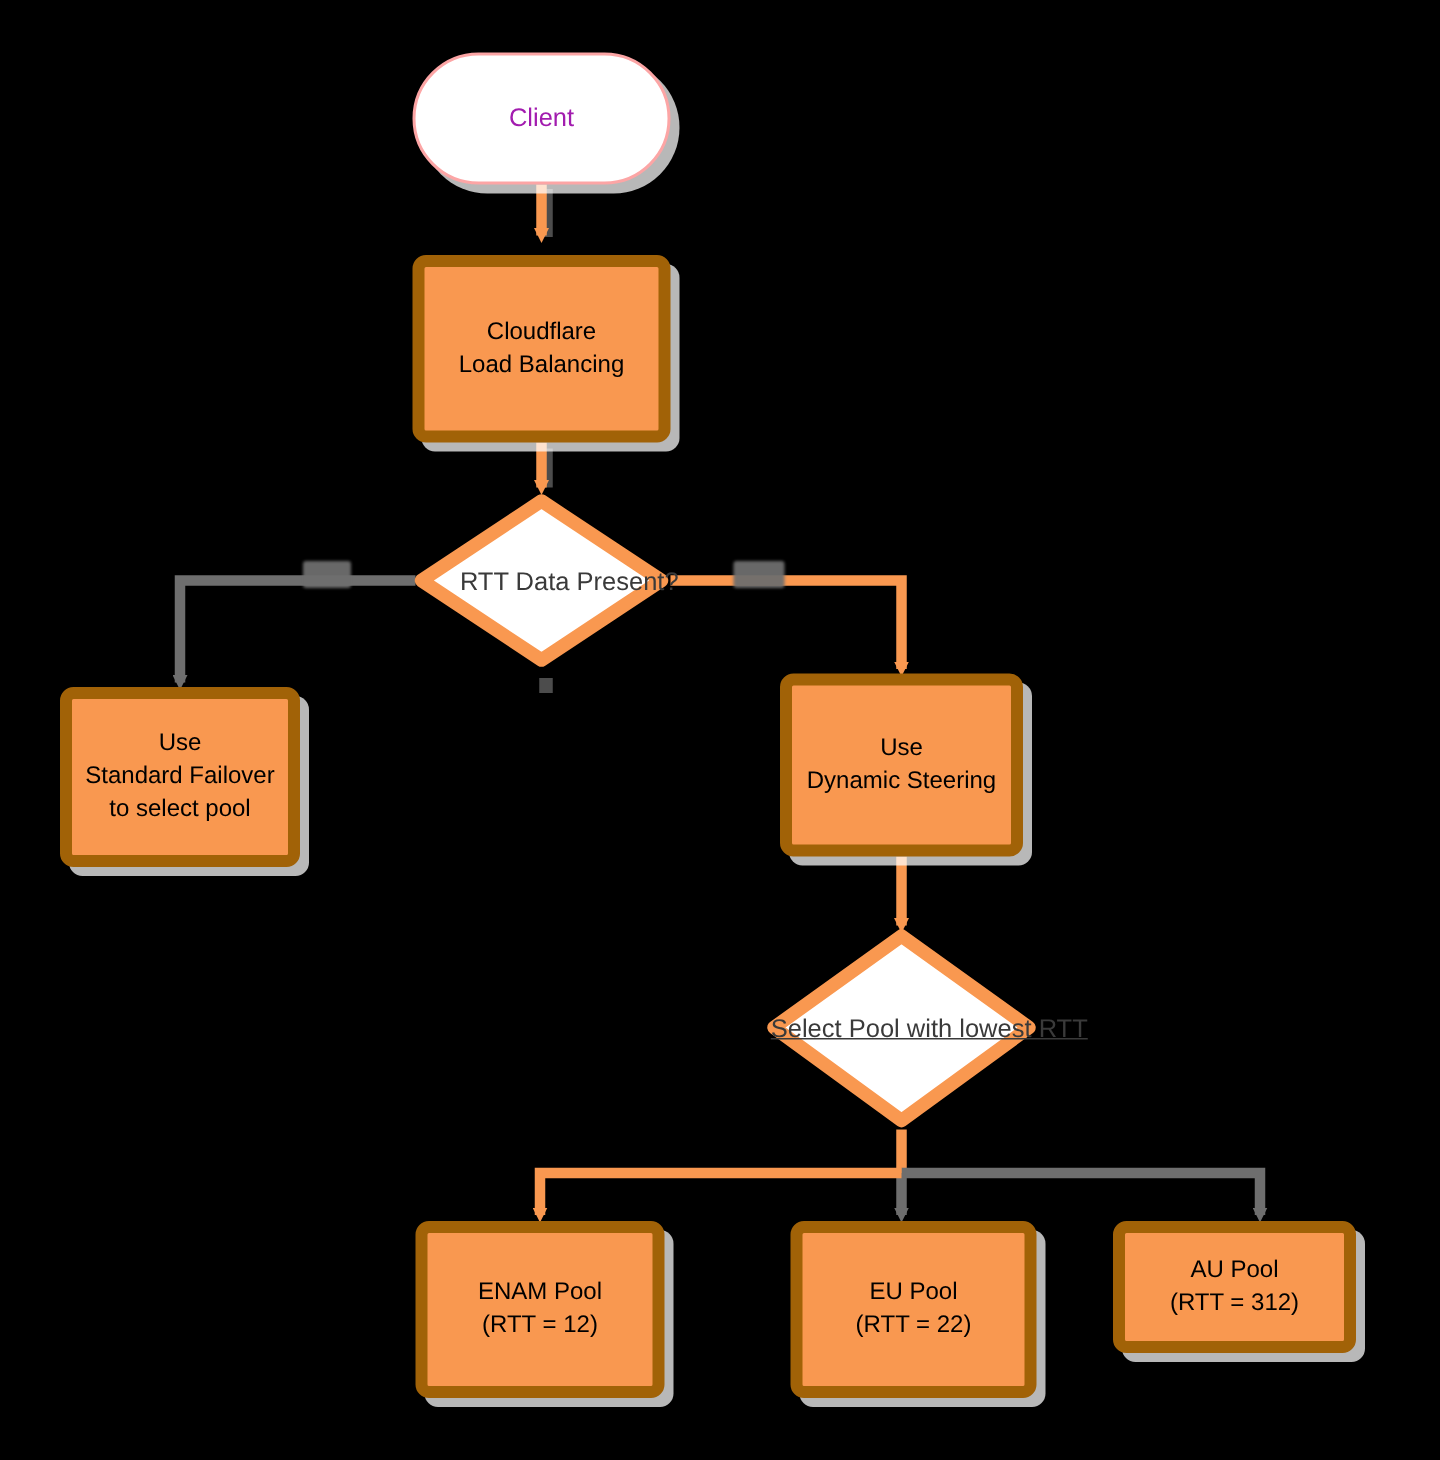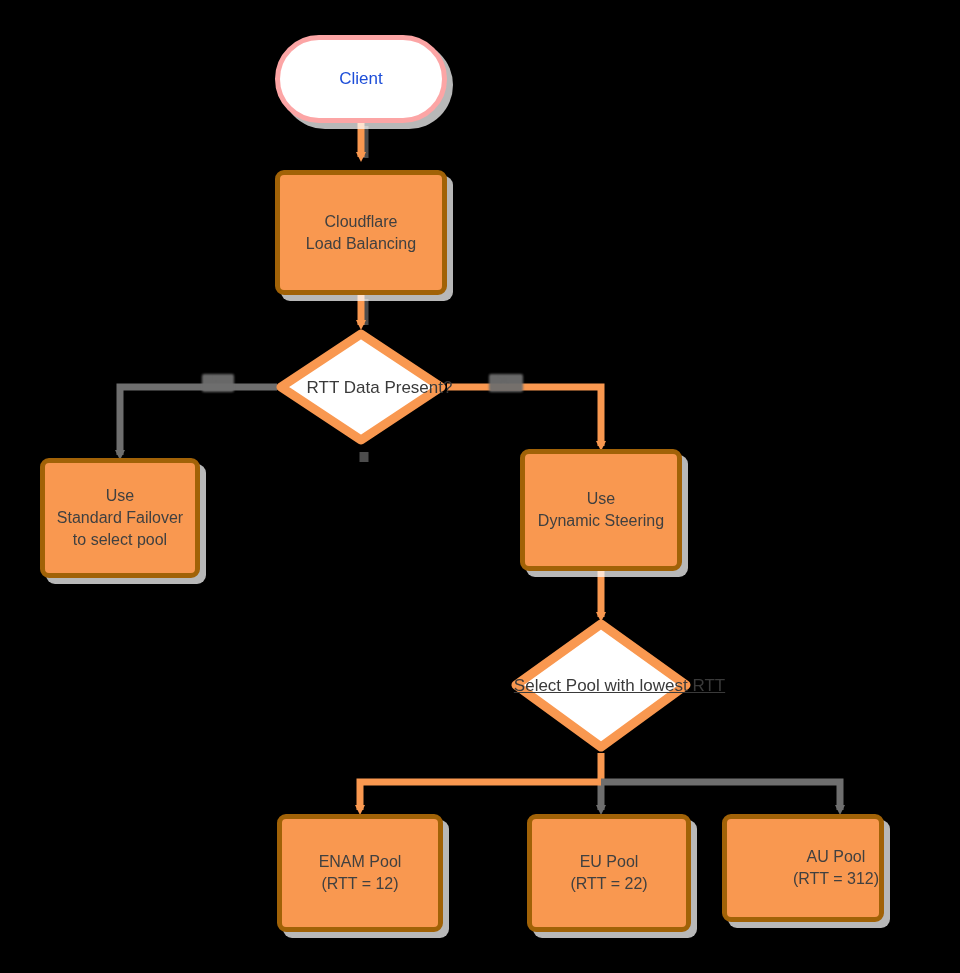--- a/index.html
+++ b/index.html
@@ -31,33 +31,33 @@
     box-sizing: border-box;
     display: flex;
     align-items: center;
     justify-content: center;
     text-align: center;
     z-index: 5;
   }
   
   .n-terminator {
     background: #ffffff;
-    border: 5px solid #fca5a5;
+    border: 2px solid #fca5a5;
     border-radius: 46px;
-    color: #1d4ed8;
+    color: #a21caf;
     font-size: 17px;
     line-height: 22px;
     box-shadow: 6px 6px 0 0 rgba(255,255,255,0.72);
   }
   
   .n-process {
     background: #f99850;
-    border: 5px solid #a16207;
+    border: 8px solid #a16207;
     border-radius: 9px;
-    color: #404040;
+    color: #000000;
     font-size: 16px;
     line-height: 22px;
     box-shadow: 6px 6px 0 0 rgba(255,255,255,0.72);
   }
   
   .n-decision {
     background: transparent;
     color: #3a3a3a;
     font-size: 17px;
     line-height: 23px;
@@ -198,20 +198,20 @@
     </span>
   </div>
 
   <div class="node n-process" style="left:527px; top:814px; width:164px; height:118px;">
     <span>
       <span>EU Pool</span><br>
       <span>(RTT = 22)</span>
     </span>
   </div>
 
-  <div class="node n-process" style="left:722px; top:814px; width:162px; height:108px;justify-content:flex-end;">
+  <div class="node n-process" style="left:742px; top:814px; width:162px; height:88px;">
     <span>
       <span>AU Pool</span><br>
       <span>(RTT = 312)</span>
     </span>
   </div>
 
 </div>
 
 </body></html>

